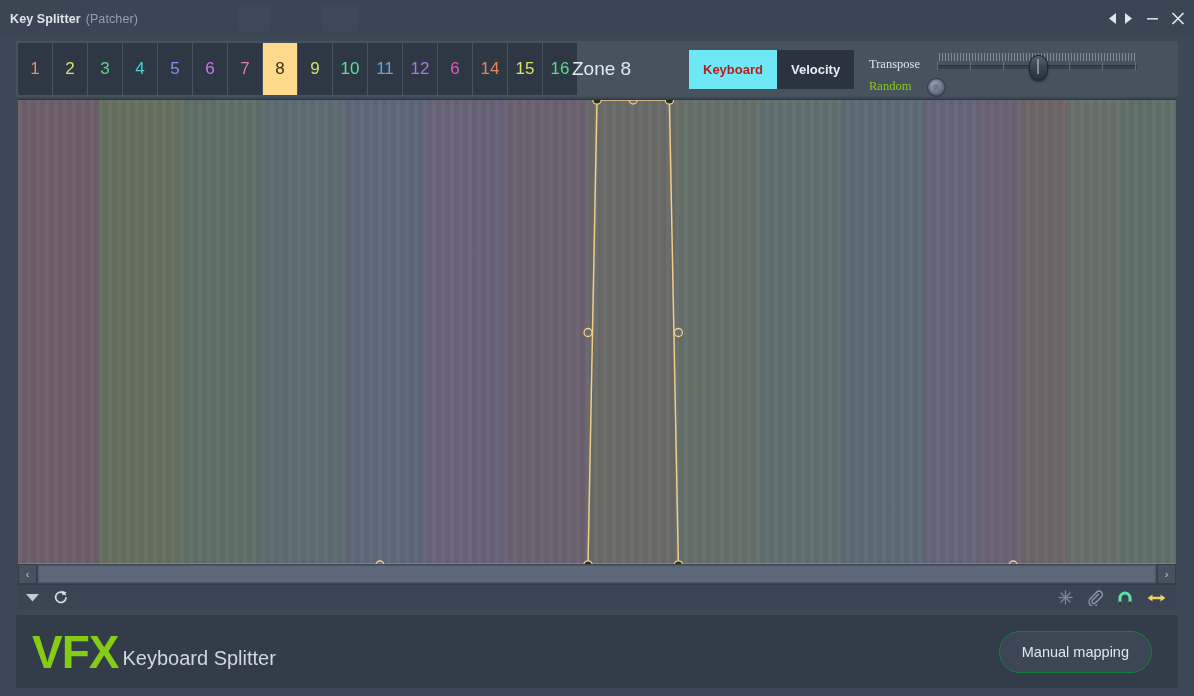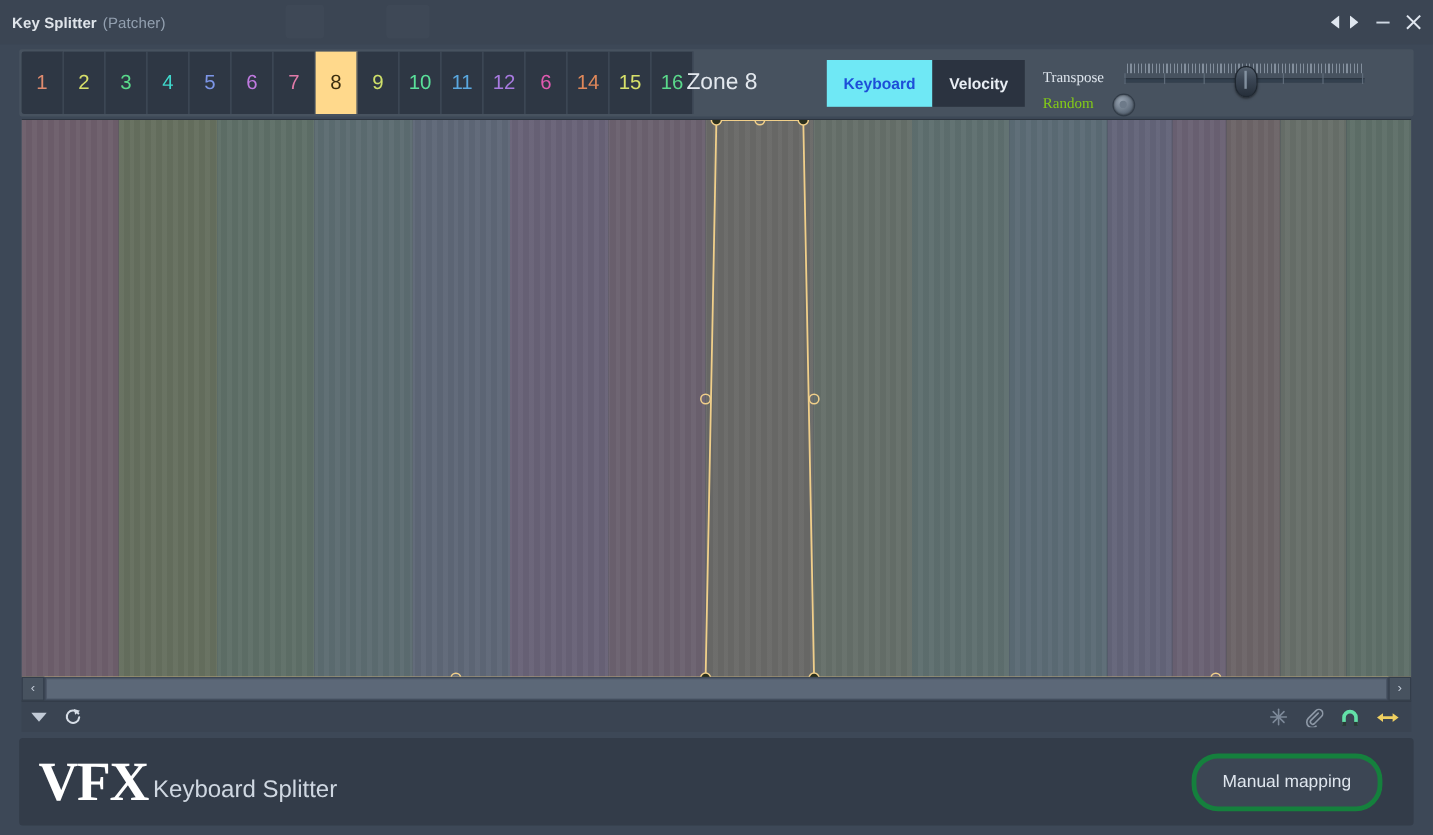--- a/index.html
+++ b/index.html
@@ -33,21 +33,21 @@
     font-family:"Liberation Sans",sans-serif;}
   .zbtn:first-child{border-radius:2px 0 0 2px;}
   .zbtn.active{background:#ffd98c;color:#3a2d0f !important;}
 
   .zonelabel{position:absolute;left:556px;top:0;height:56px;display:flex;align-items:center;
     font-size:19px;color:#e3e8ee;}
 
   .tabs{position:absolute;left:673px;top:9px;display:flex;height:39px;}
   .tab{display:flex;align-items:center;justify-content:center;height:39px;padding:0 14px;
     font-size:13px;font-weight:bold;color:#e9eef4;background:#2b3340;cursor:pointer;}
-  .tab.active{background:#6fe8f5;color:#1d4ed8;}
+  .tab.active{background:#6fe8f5;color:#b91c1c;}
 
   .transposewrap{position:absolute;left:837px;top:8px;width:300px;height:44px;font-family:Liberation Serif, serif;}
   .tp-label{position:absolute;left:16px;top:8px;font-size:12.5px;color:#dde4ec;}
   .rnd-label{position:absolute;left:16px;top:30px;font-size:12.5px;color:#84cc16;}
   .rnd-knob{position:absolute;left:74px;top:29px;width:17px;height:17px;border-radius:50%;
     background:radial-gradient(circle at 38% 32%, #98a4b2, #5e6b7a 65%, #414c59);
     border:1px solid #313b47;box-shadow:inset 0 0 2px rgba(0,0,0,.6);cursor:pointer;}
   .rnd-knob::after{content:"";position:absolute;left:5px;top:5px;width:6px;height:6px;border-radius:50%;
     background:#6d7a89;}
   .slider{position:absolute;left:82px;top:4px;width:204px;height:26px;cursor:pointer;}
@@ -86,25 +86,25 @@
   
   .toolbar{position:absolute;left:18px;top:584px;width:1158px;height:25px;background:#3a4452;
     display:flex;align-items:center;border-top:1px solid #333c49;}
   .tb-left{display:flex;align-items:center;gap:14px;padding-left:8px;}
   .tb-right{margin-left:auto;display:flex;align-items:center;gap:14px;padding-right:10px;}
   .ticon{cursor:pointer;display:flex;align-items:center;justify-content:center;}
 
   
   .footer{position:absolute;left:16px;top:615px;width:1162px;height:73px;background:#333c49;
     border-radius:3px;display:flex;align-items:center;}
-  .vfx{margin-left:16px;font-size:46px;font-weight:bold;color:#ffffff;letter-spacing:-1px;
-    font-family:Liberation Serif, serif;line-height:1;}
+  .vfx{margin-left:16px;font-size:46px;font-weight:bold;color:#84cc16;letter-spacing:-1px;
+    font-family:Liberation Sans, sans-serif;line-height:1;}
   .fname{margin-left:4px;font-size:20px;color:#cfd7e1;align-self:center;padding-top:14px;}
   .mm-btn{margin-left:auto;margin-right:26px;padding:12px 22px;border-radius:22px;
-    background:#3c4654;border:4px solid #15803d;color:#dfe6ee;font-size:14.5px;cursor:pointer;}
+    background:#3c4654;border:1px solid #15803d;color:#dfe6ee;font-size:14.5px;cursor:pointer;}
 </style>
 </head>
 <body>
 
 <div class="app">
 
   <div class="titlebar">
     <div class="tb-ghost" style="left:238px;width:32px;"></div>
     <div class="tb-ghost" style="left:322px;width:36px;"></div>
     <div class="title-text">

